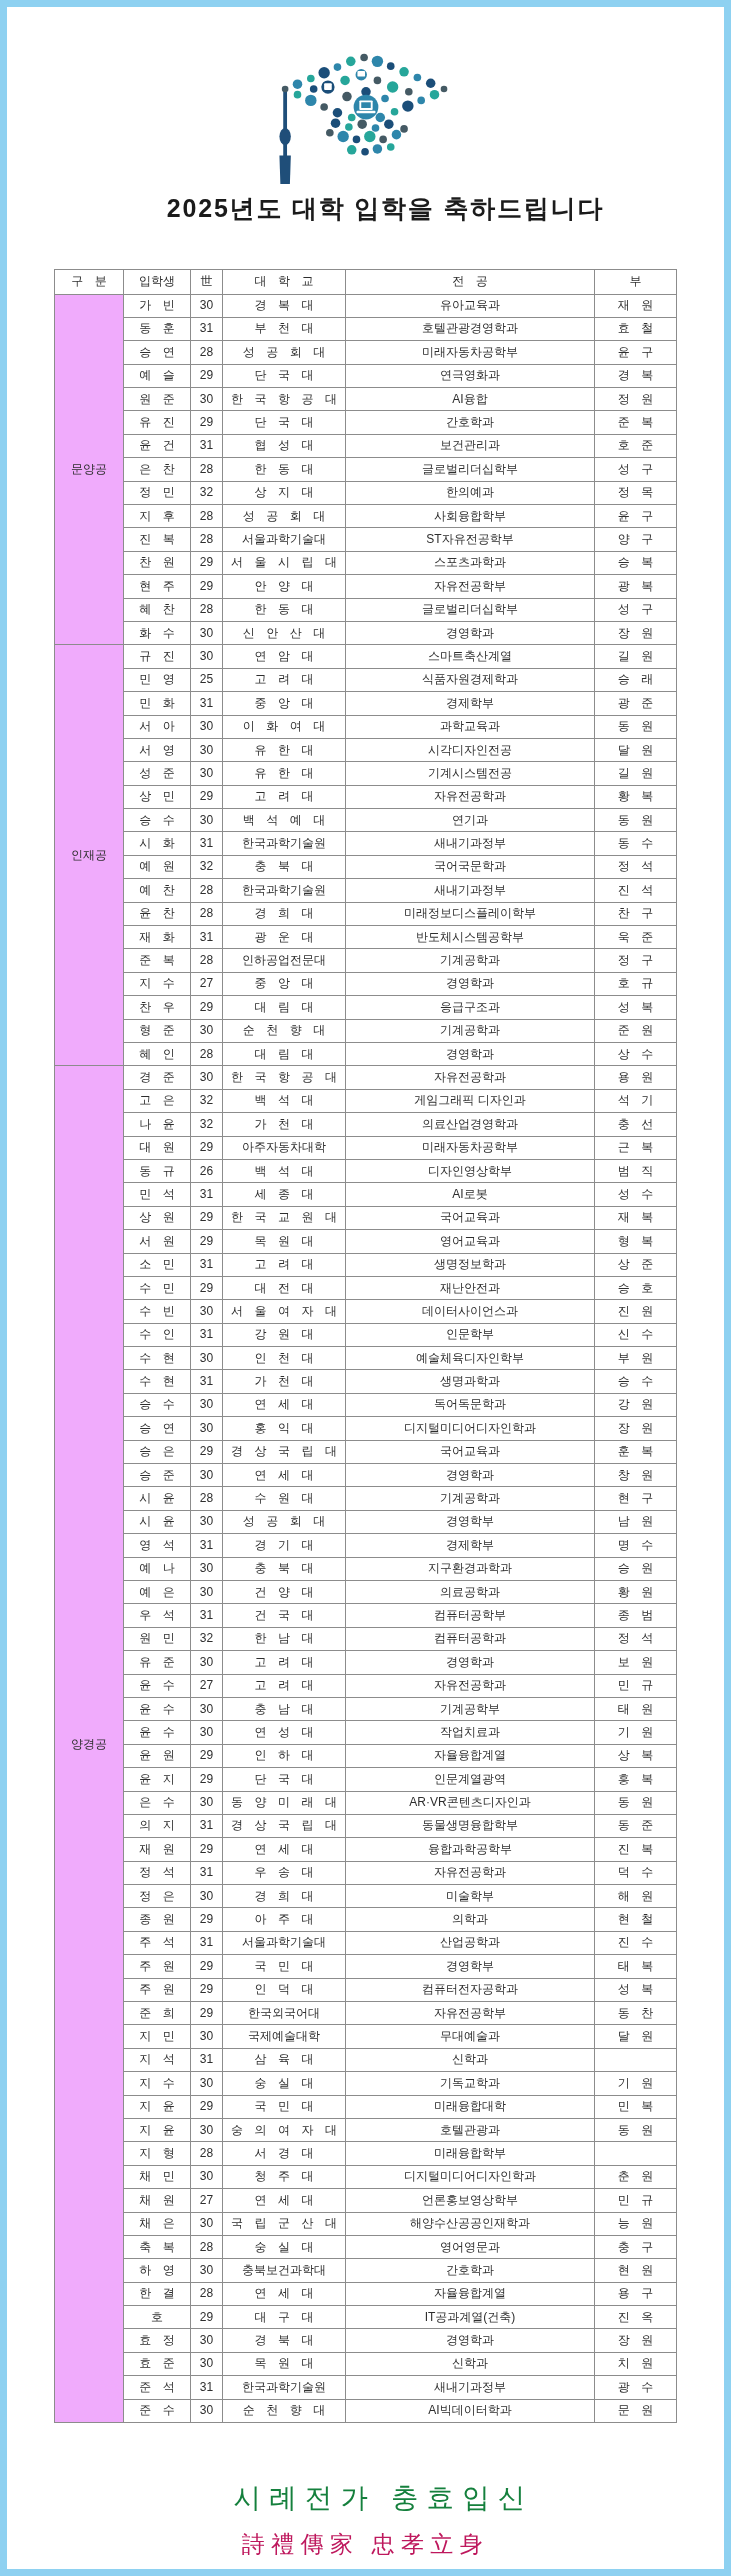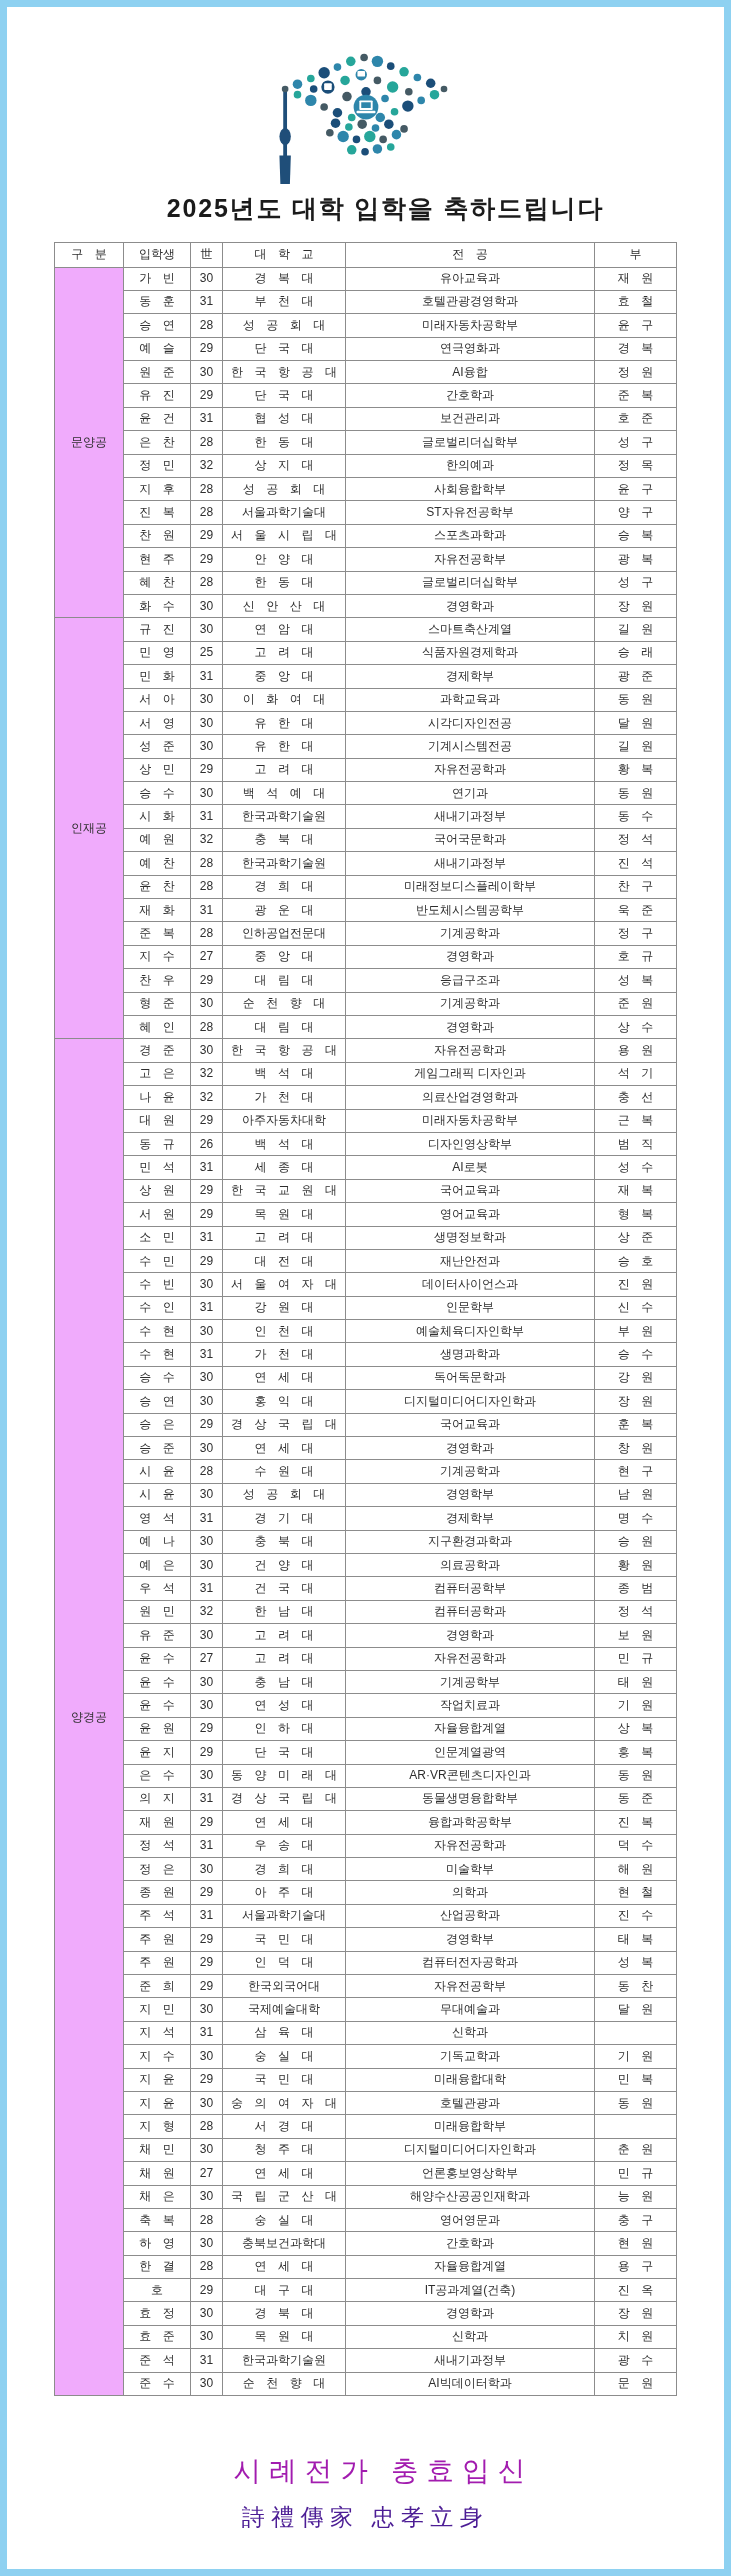--- a/index.html
+++ b/index.html
@@ -10,21 +10,21 @@
   }
   
   .cap{display:block;margin:42px auto 0;}
   
   .title{
     margin-top:5.5px;text-align:center;font-size:25px;font-weight:bold;
     color:#1b1b1b;letter-spacing:1.8px;margin-left:40px;
   }
   
   table.adm{
-    border-collapse:collapse;margin:17px auto 0;table-layout:fixed;width:621px;
+    border-collapse:collapse;margin:44px auto 0;table-layout:fixed;width:621px;
     border:1.8px solid #666;
     padding-left:41px;
   }
   table.adm th,table.adm td{
     border:0.9px solid #8c8c8c;font-size:12px;color:#2e2e2e;
     text-align:center;vertical-align:middle;padding:0 2.7px;overflow:hidden;
     white-space:nowrap;height:22.4px;line-height:1.1;
   }
   table.adm th{height:24px;font-weight:normal;word-spacing:8.2px;background:#fff;}
   td.group-cell{background:#f0abfc;word-spacing:3.7px;}
@@ -776,17 +776,17 @@
         <tr>
           <td class="c0">준 수</td>
           <td class="c1">30</td>
           <td class="c2">순 천 향 대</td>
           <td class="c3">AI빅데이터학과</td>
           <td class="c4">문 원</td>
         </tr>
       </tbody>
   </table>
 
-  <div class="motto-ko" style="color:#a21caf;padding-left:36px;">시례전가 충효입신</div>
-  <div class="motto-hj" style="color:#4c1d95;">詩禮傳家 忠孝立身</div>
+  <div class="motto-ko" style="color:#15803d;padding-left:36px;">시례전가 충효입신</div>
+  <div class="motto-hj" style="color:#be185d;">詩禮傳家 忠孝立身</div>
 
 </div>
 
 
 </body></html>

